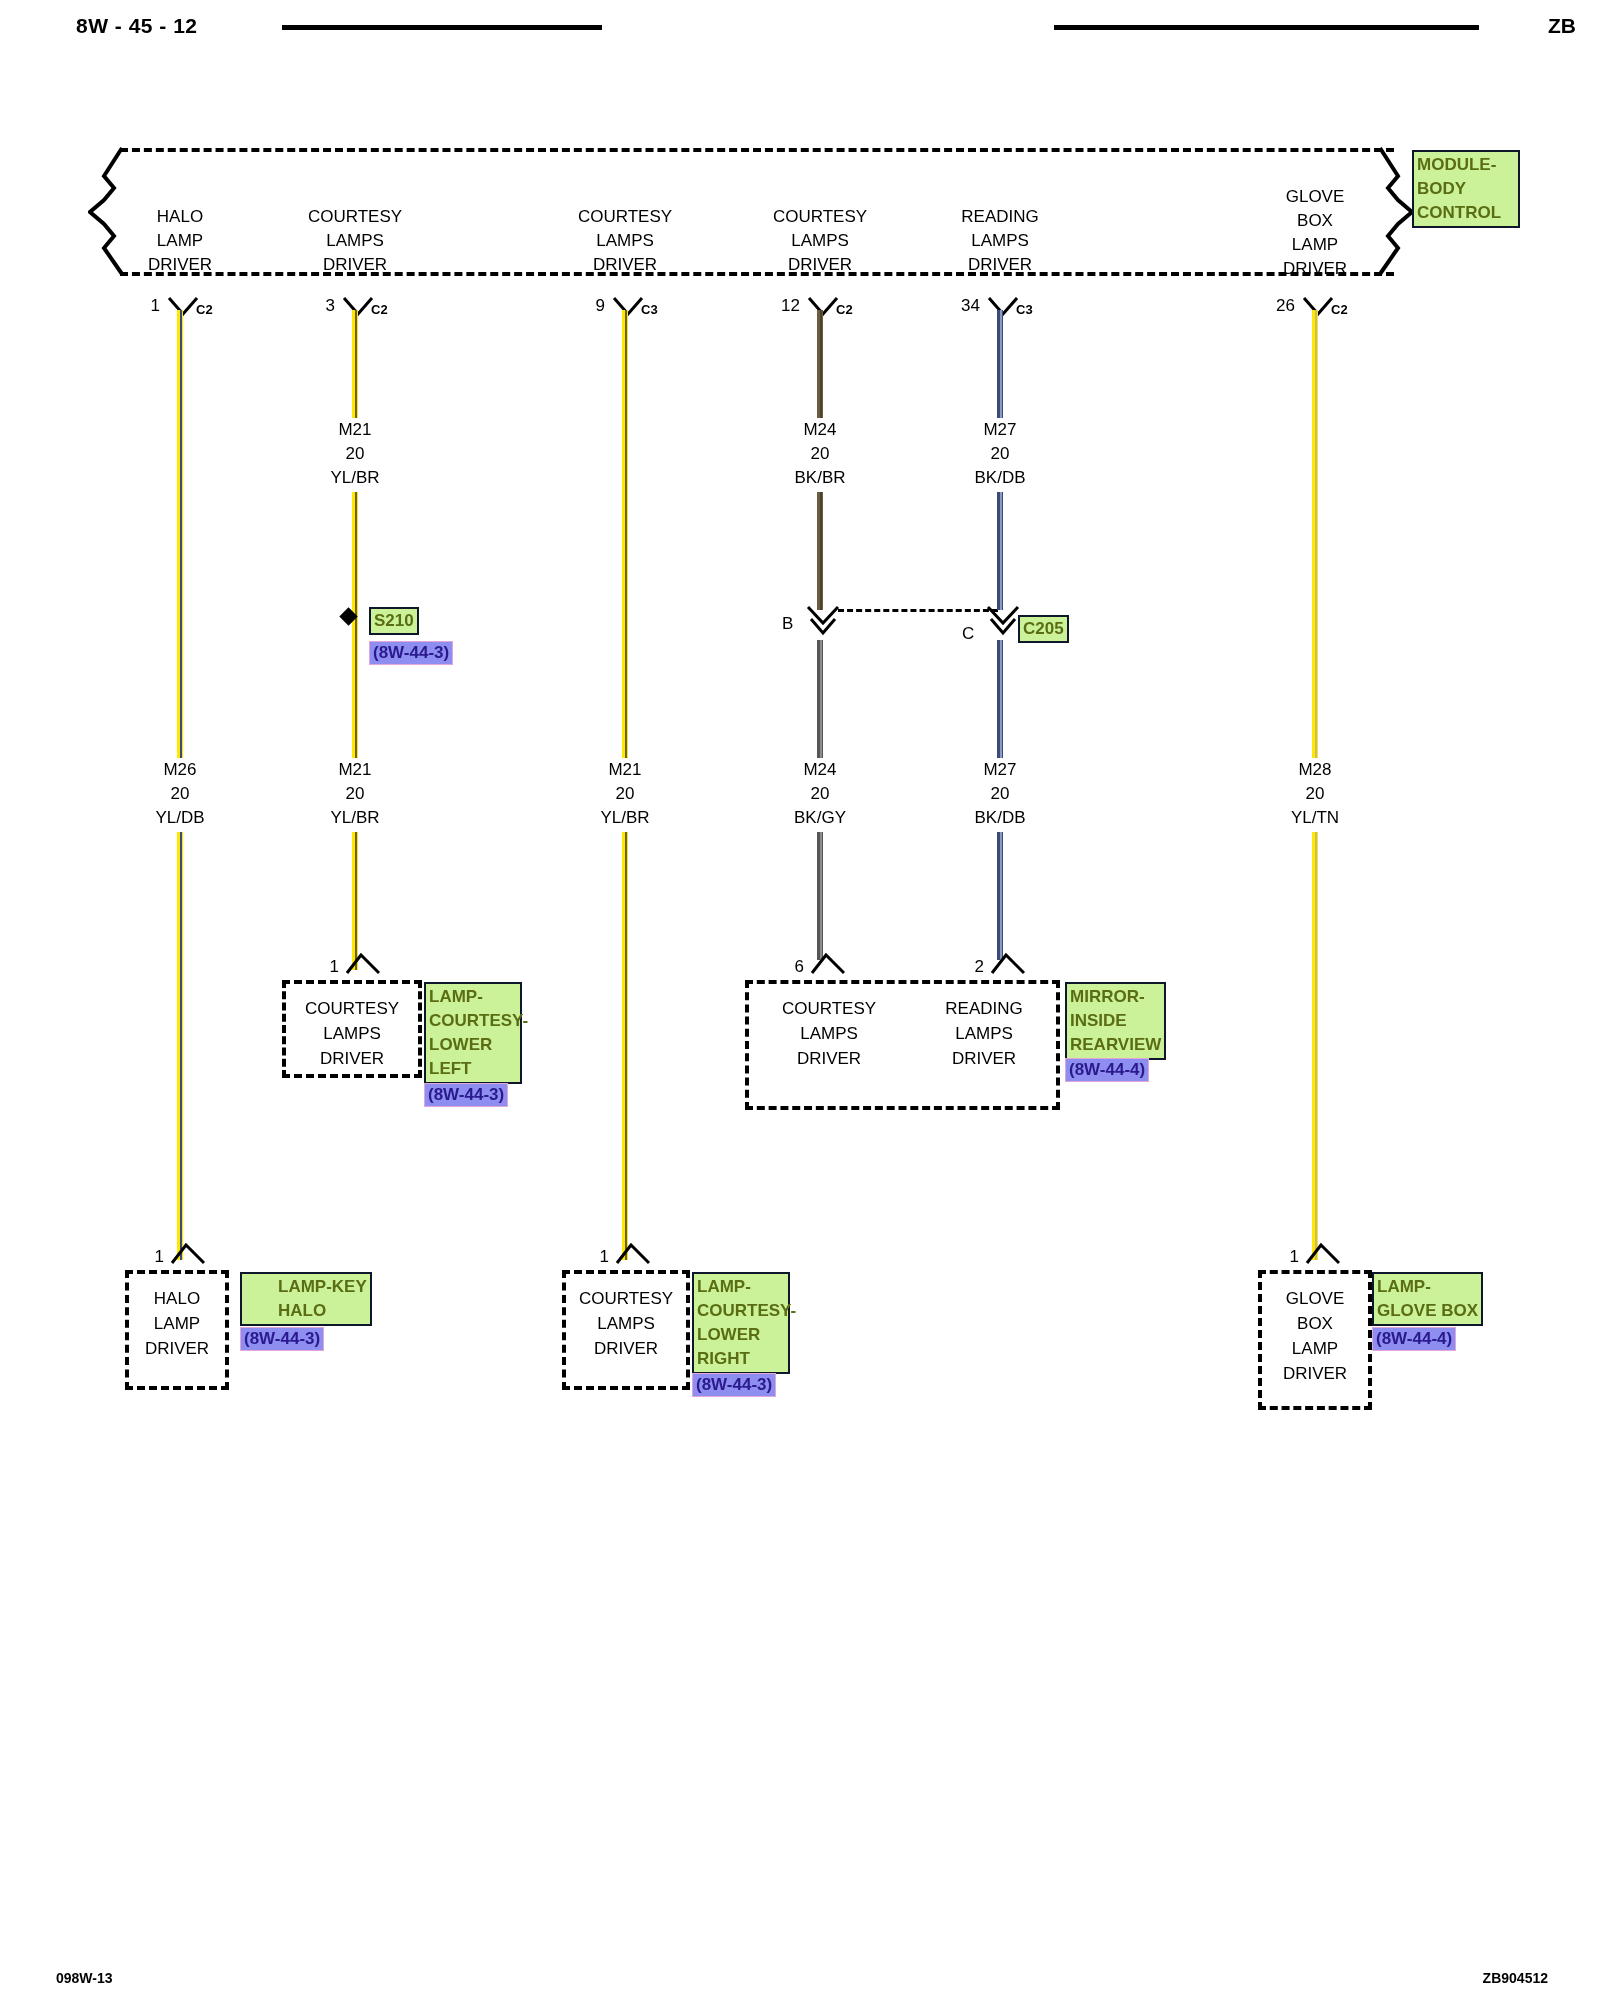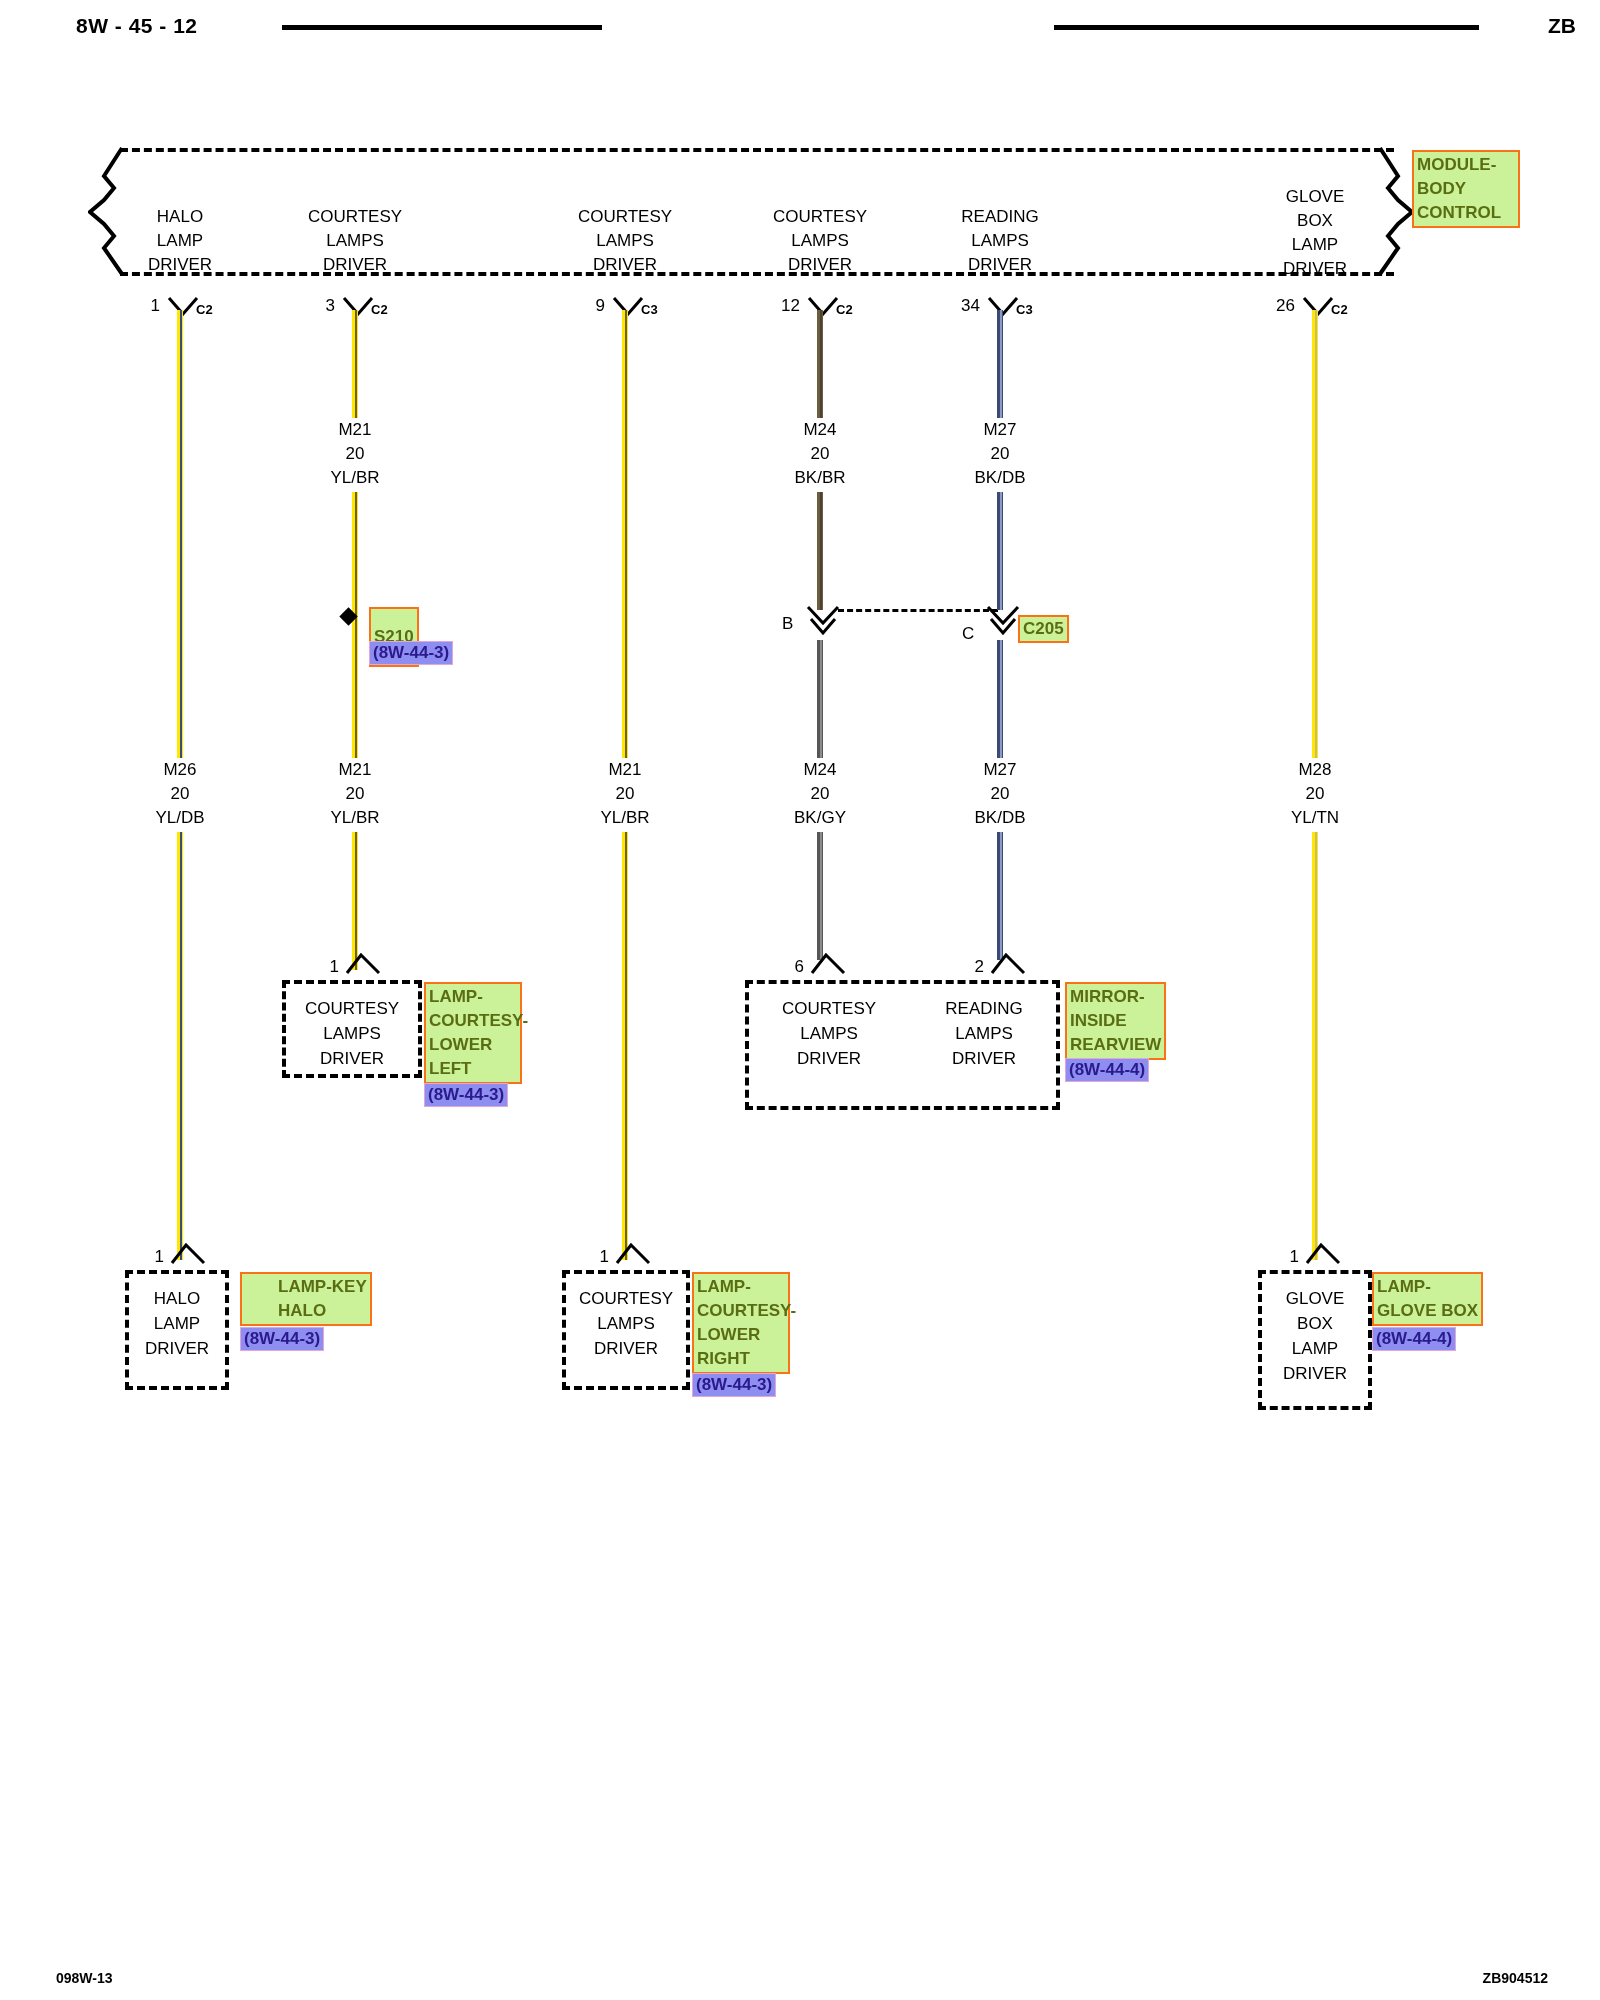--- a/index.html
+++ b/index.html
@@ -41,21 +41,21 @@
   
   .ybreak{position:absolute;width:30px;height:18px;}
   .ybreak svg{display:block;}
 
   .pin-num{position:absolute;font-size:17px;text-align:right;}
   .conn-id{position:absolute;font-size:13px;font-weight:bold;}
 
   .wlabel{position:absolute;text-align:center;font-size:17px;line-height:24px;width:120px;}
 
   
-  .hl-green{position:absolute;background:#ccf299;border:2px solid #f97316;
+  .hl-green{position:absolute;background:#ccf299;border:2px solid #0f172a;
             color:#5a6d12;font-weight:bold;font-size:17px;line-height:24px;
             padding:1px 3px;box-sizing:border-box;}
   .hl-blue{position:absolute;background:#8e8ef0;border:1px solid #e3a6d8;
            color:#2b1a8e;font-weight:bold;font-size:17px;line-height:22px;
            padding:0 3px;box-sizing:border-box;white-space:nowrap;}
   .hl-green.nb{white-space:nowrap;}
 
   .splice-dot{position:absolute;width:13px;height:13px;background:#000;
               transform:rotate(45deg);}
   .dash-h{position:absolute;height:0;border-top:3px dashed #000;}
@@ -181,21 +181,21 @@
     <div class="stripe" style="background:#6b5d3e;"></div>
   </div>
   <div style="position:absolute;left:345px;top:418px;width:22px;height:74px;background:#fff;"></div>
   <div class="wlabel" style="left:295px;top:418px;">
     <div>M21</div>
     <div>20</div>
     <div>YL/BR</div>
   </div>
 
   <div class="splice-dot" style="left:342px;top:610px;"></div>
-  <div class="hl-green nb" style="left:369px;top:607px;padding:16px 3px;">S210</div>
+  <div class="hl-green nb" style="left:369px;top:607px;padding:0 3px;">S210</div>
   <div class="hl-blue" style="left:369px;top:641px;">(8W-44-3)</div>
 
   <div style="position:absolute;left:345px;top:758px;width:22px;height:74px;background:#fff;"></div>
   <div class="wlabel" style="left:295px;top:758px;">
     <div>M21</div>
     <div>20</div>
     <div>YL/BR</div>
   </div>
 
   <div class="ybreak" style="left:345px;top:953px;">

